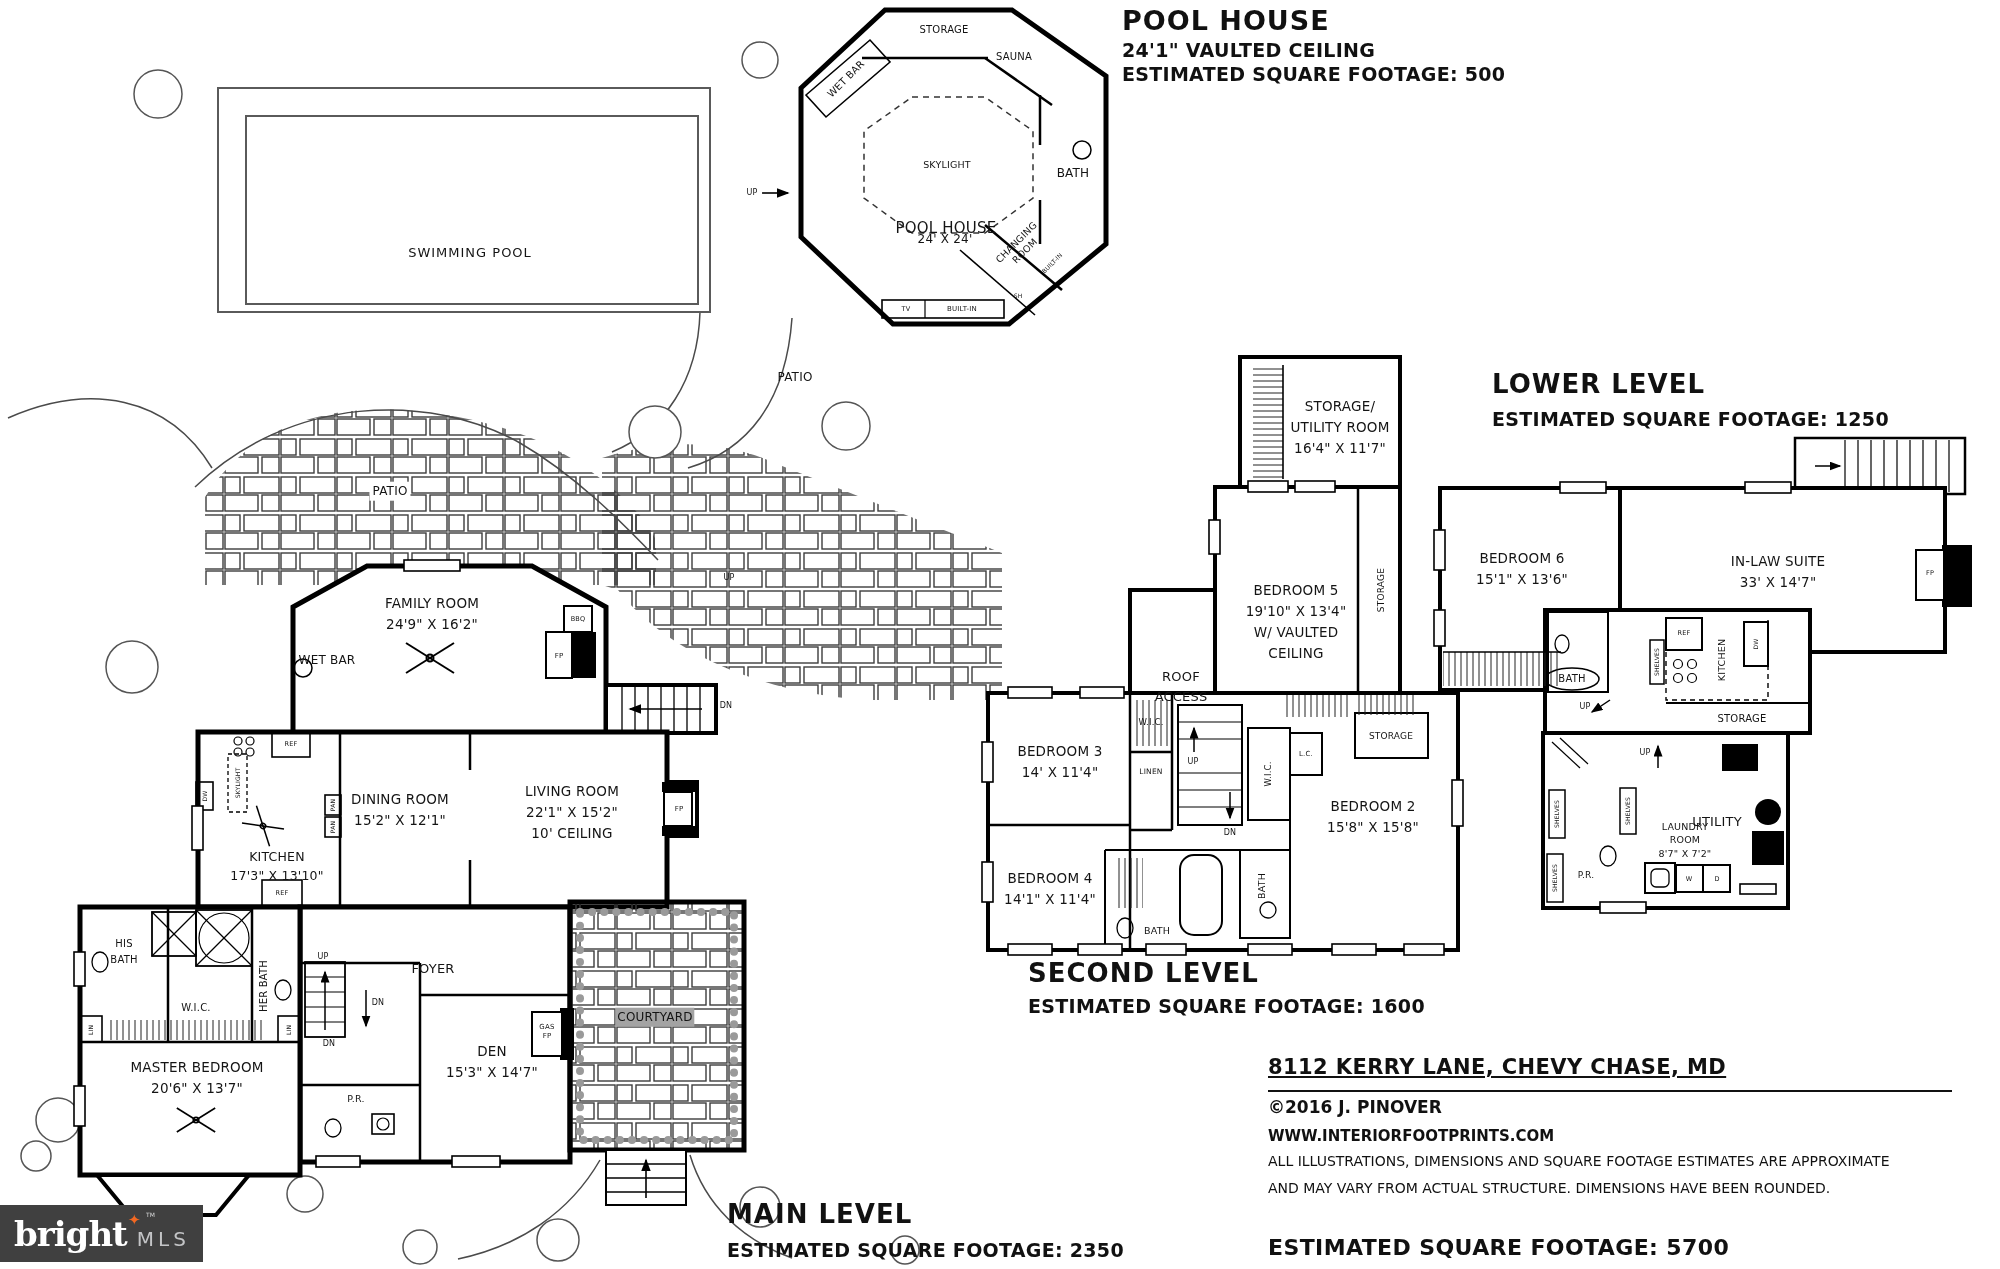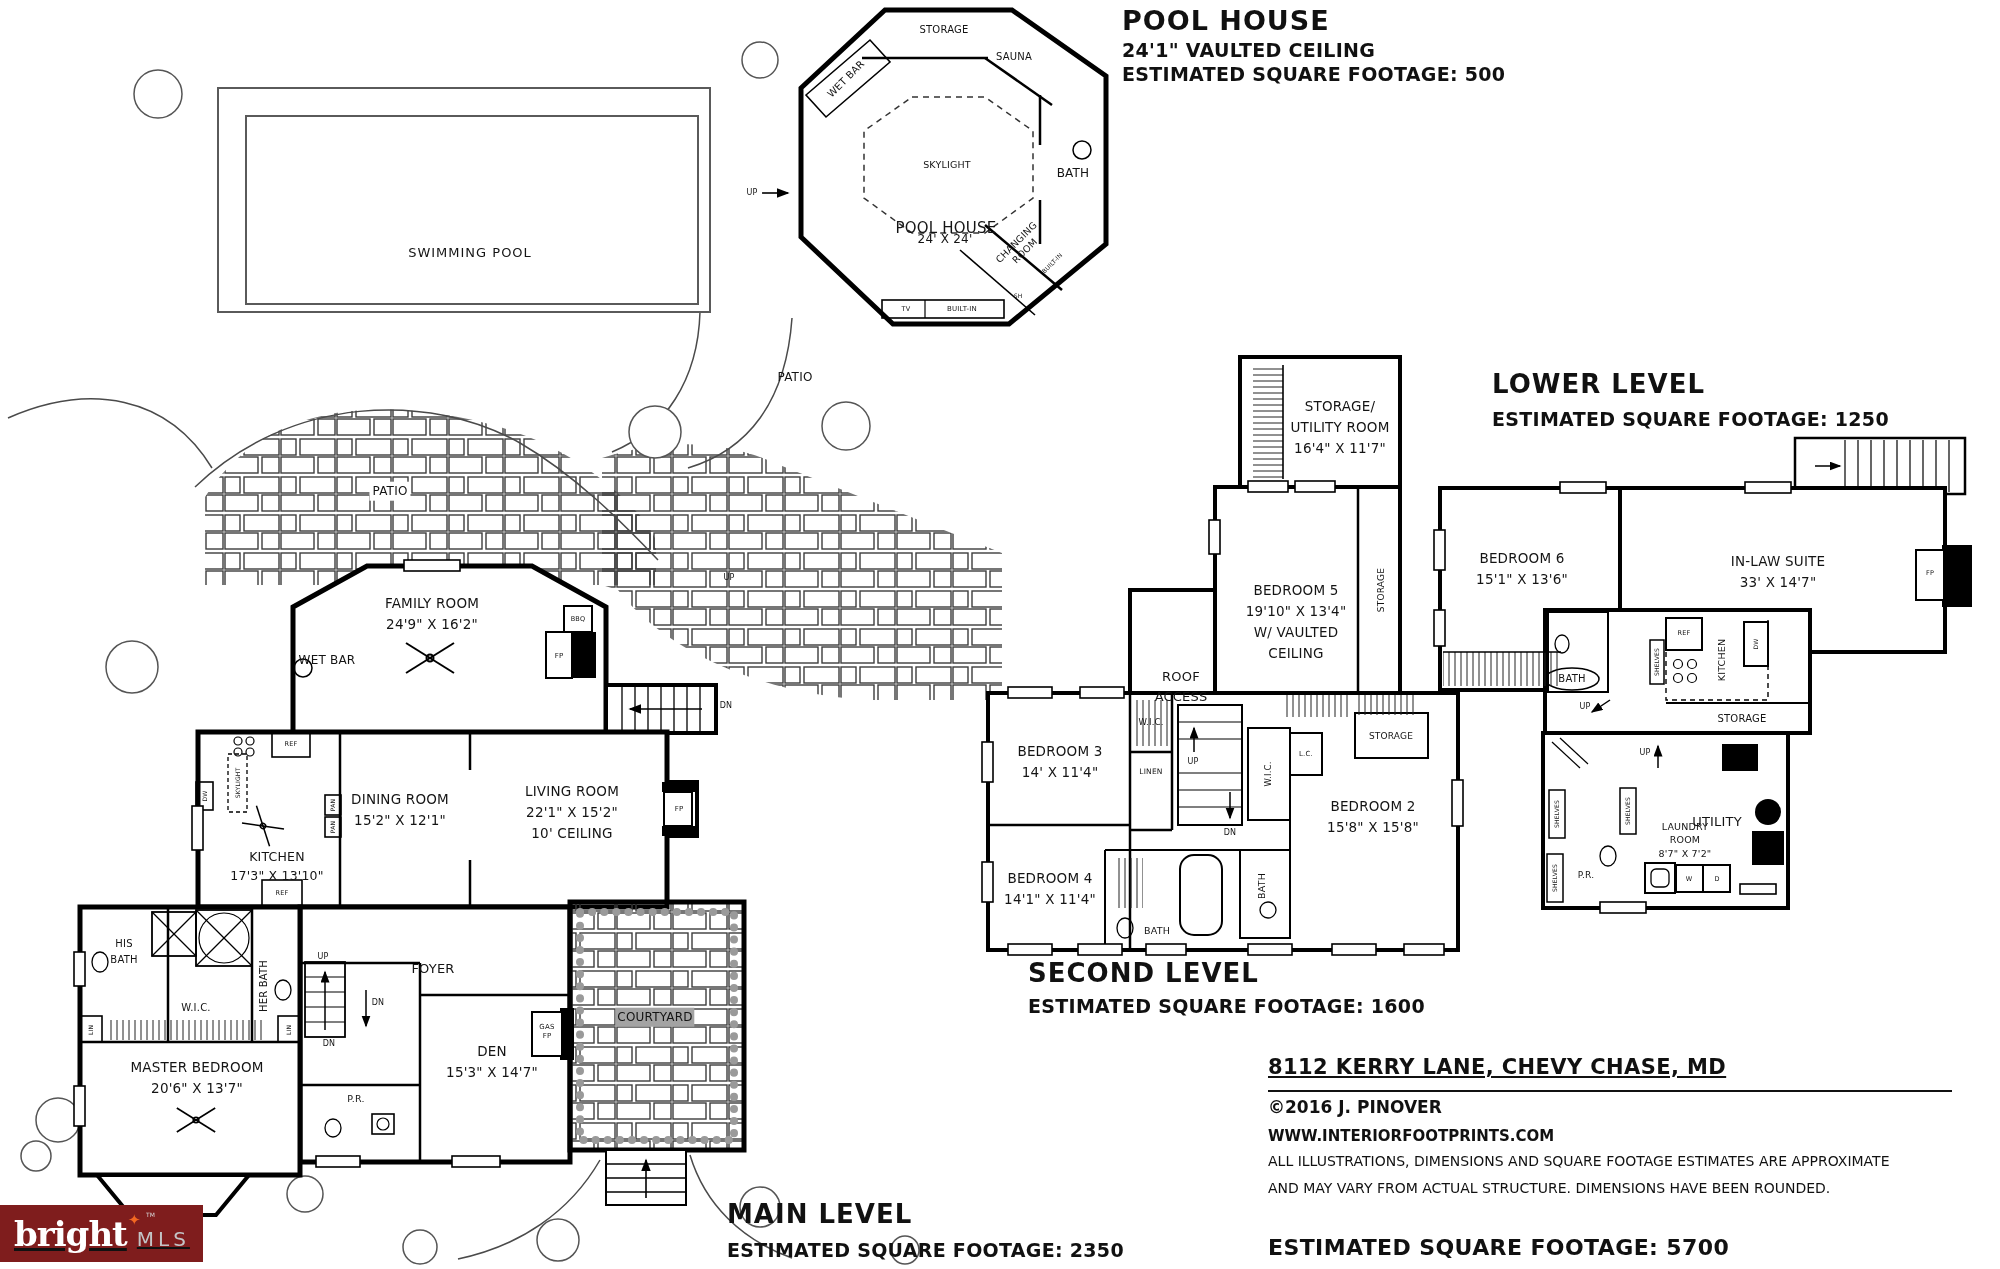--- a/index.html
+++ b/index.html
@@ -449,20 +449,20 @@
 <div class="lbl s65" style="left:1717px;top:879px;">D</div>
 
 <div class="tl addr" style="left:1268px;top:1055px;">8112 KERRY LANE, CHEVY CHASE, MD</div>
 <div class="rule" style="left:1268px;top:1090px;width:684px;"></div>
 <div class="tl copy" style="left:1268px;top:1097px;">©2016 J. PINOVER</div>
 <div class="tl web" style="left:1268px;top:1127px;">WWW.INTERIORFOOTPRINTS.COM</div>
 <div class="tl disc" style="left:1268px;top:1148px;">ALL ILLUSTRATIONS, DIMENSIONS AND SQUARE FOOTAGE ESTIMATES ARE APPROXIMATE
 AND MAY VARY FROM ACTUAL STRUCTURE. DIMENSIONS HAVE BEEN ROUNDED.</div>
 <div class="tl total" style="left:1268px;top:1235px;">ESTIMATED SQUARE FOOTAGE: 5700</div>
 
-<div class="logo" style="background: #7f1d1d; text-decoration: underline;">
+<div class="logo" style="background: #404040;">
   <span class="brand">bright</span>
   <span class="star" style="color: rgb(242, 104, 34);">✦</span>
   <span class="tm">TM</span>
   <span class="mls">MLS</span>
 </div>
 
 </div>
 
 </body></html>

